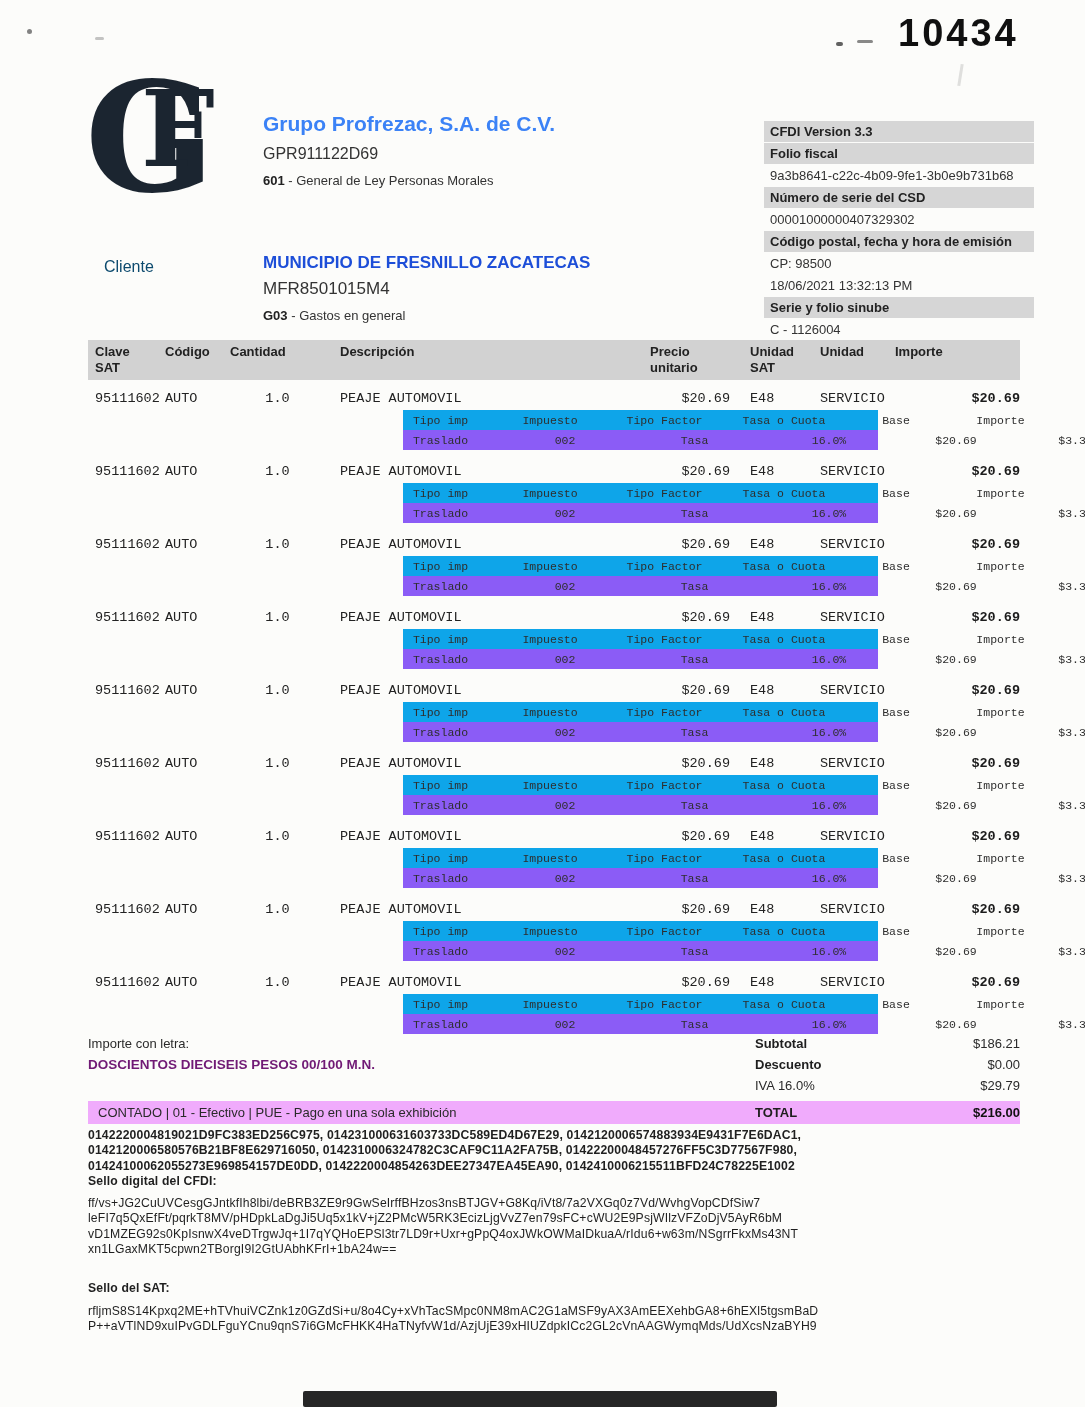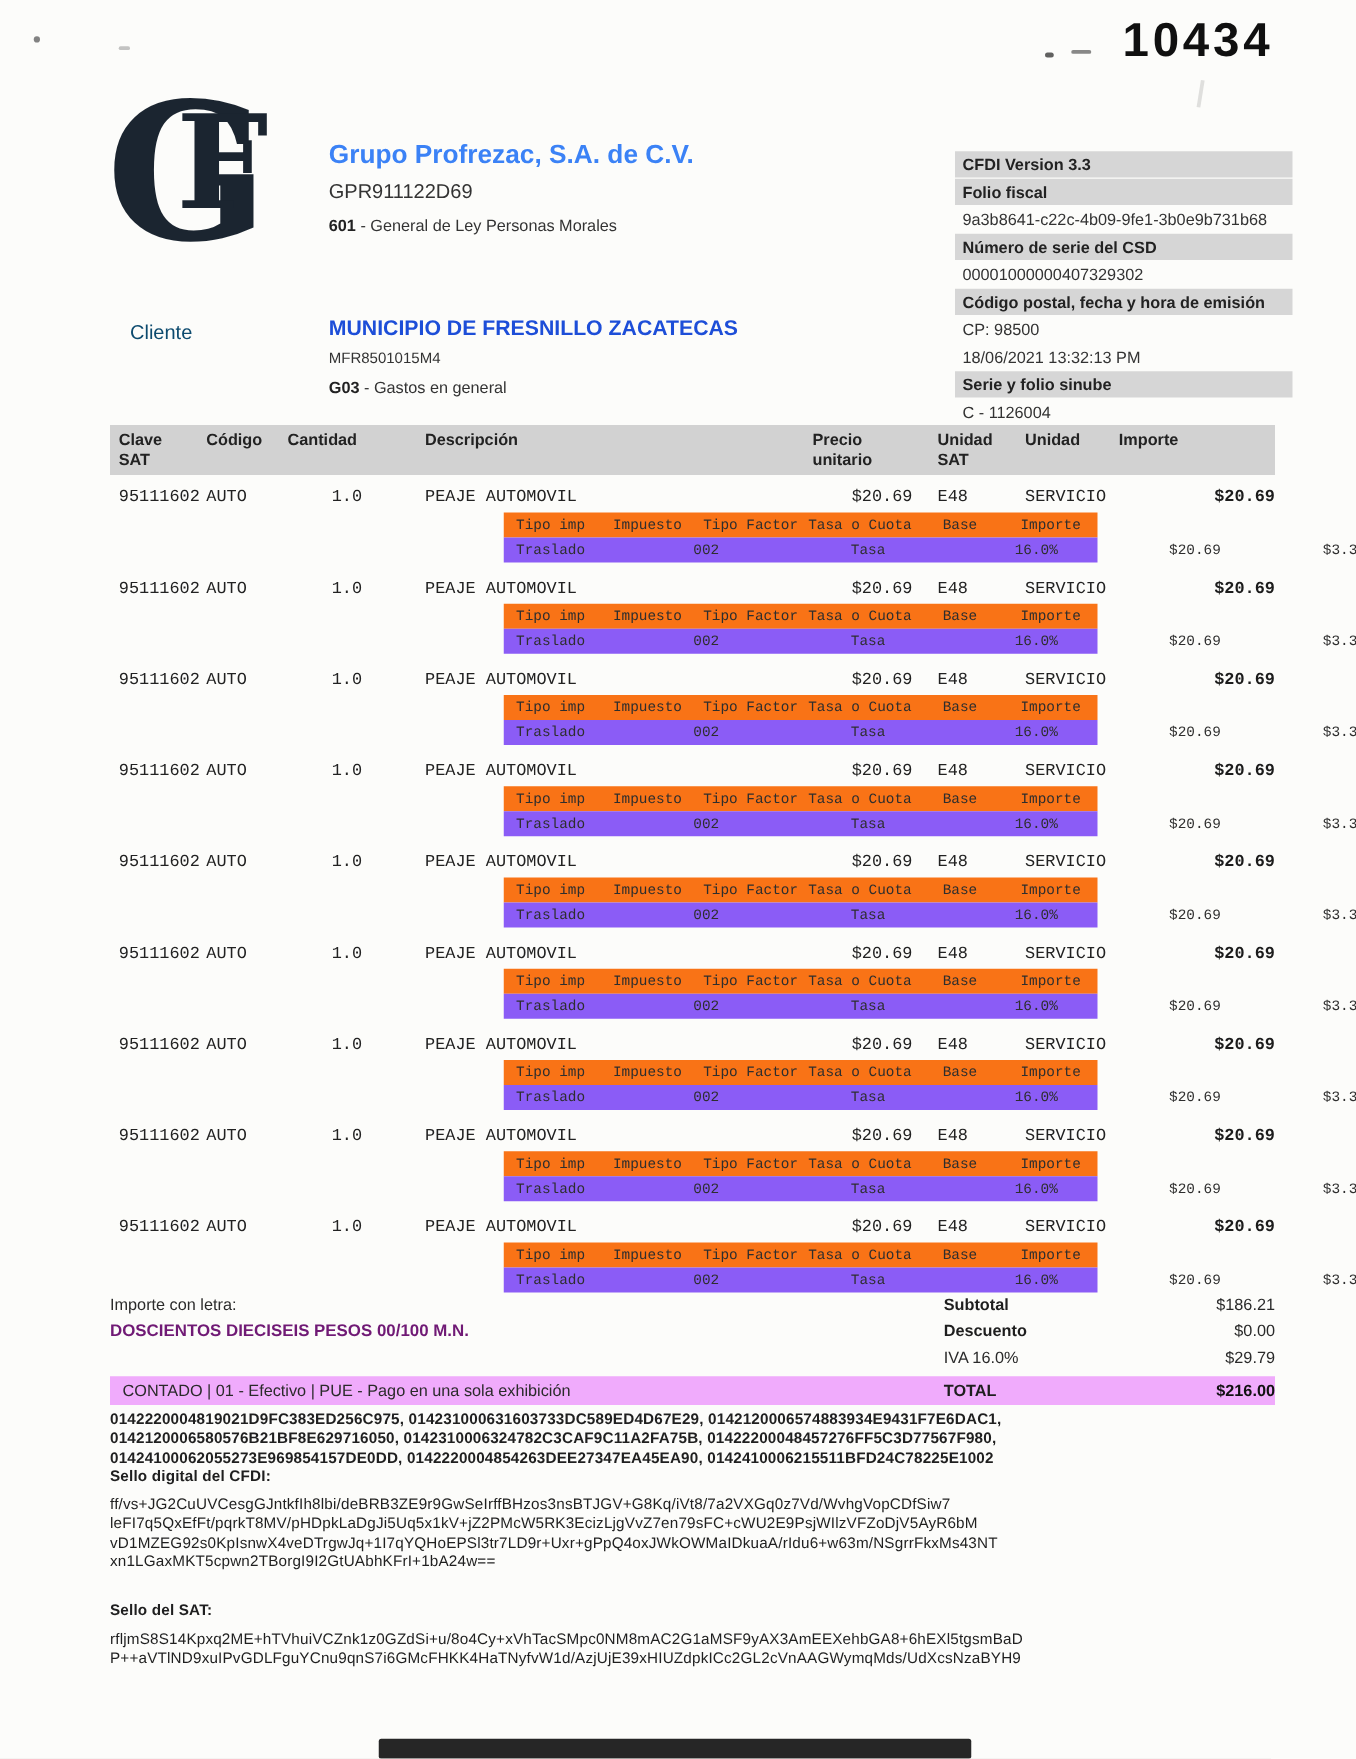--- a/index.html
+++ b/index.html
@@ -33,39 +33,39 @@
   
   .cfdi-box { position:absolute; left:764px; top:85px; width:270px; font-size:13px;margin-top:36px; }
   .cfdi-box > div { padding:3px 6px; min-height:20px; margin-bottom:1px; }
   .cfdi-label { background:#d6d6d6; font-weight:bold; color:#222; }
   .cfdi-value { color:#333; }
 
   
   .client-label { position:absolute; left:104px; top:258px; font-size:16px; color:#0c4a6e; }
   .client { position:absolute; left:263px; top:253px; }
   .client-name { font-size:17px; font-weight:bold; color:#1d4ed8; }
-  .client-rfc { font-size:12px; margin-top:6px; color:#333; }
+  .client-rfc { font-size:17px; margin-top:6px; color:#333; }
   .client-uso { font-size:13px; margin-top:9px; color:#333; }
   .client-uso b { font-weight:bold; color:#222; }
 
   
   .items { position:absolute; left:88px; top:340px; width:932px; }
   .grid8 { display:grid; grid-template-columns:72px 70px 95px 315px 100px 70px 75px 135px; }
   .items-header { background:#d2d2d2; font-weight:bold; font-size:13px; line-height:1.2; padding:4px 0 5px; color:#222; }
   .items-header > div { white-space:pre-line; }
   .pl7 { padding-left:7px; } .pl5 { padding-left:5px; } .pl15 { padding-left:15px; } .pl10 { padding-left:10px; }
   .center { text-align:center; }
   #items-container { margin-top:6px;font-family:Liberation Mono, monospace; }
   .item-block { margin-bottom:9px; }
   .item-row { font-size:13.5px; height:24px; align-items:center; color:#222; }
   .item-row .c-precio { text-align:right; padding-right:10px; }
   .item-row .c-importe { text-align:right; font-weight:bold; color:#1c1c1c; }
   .tax-table { margin-left:315px; width:475px; font-size:11.5px; color:#2e2e2e; }
   .tax-row { display:grid; grid-template-columns:75px 80px 85px 90px 70px 75px; height:20px; align-items:center; text-align:center; }
-  .tax-head { background:#f97316; }
+  .tax-head { background:#0ea5e9;gap:32px; }
   .tax-vals { background:#8b5cf6;gap:47px; }
 
   
   .totals { position:absolute; left:88px; top:1033px; width:932px; font-size:13px; color:#2a2a2a; }
   .tot-row { display:grid; grid-template-columns:1fr 140px 125px; align-items:center; min-height:21px; }
   .tot-label-b { font-weight:bold; color:#1e1e1e; }
   .tot-amount { text-align:right; }
   .importe-letra { font-weight:bold; font-size:13.5px; color:#701a75; }
   .payment-bar { background:#f0abfc; margin-top:5px; height:23px; }
   .payment-bar .pay-text { padding-left:10px; }

